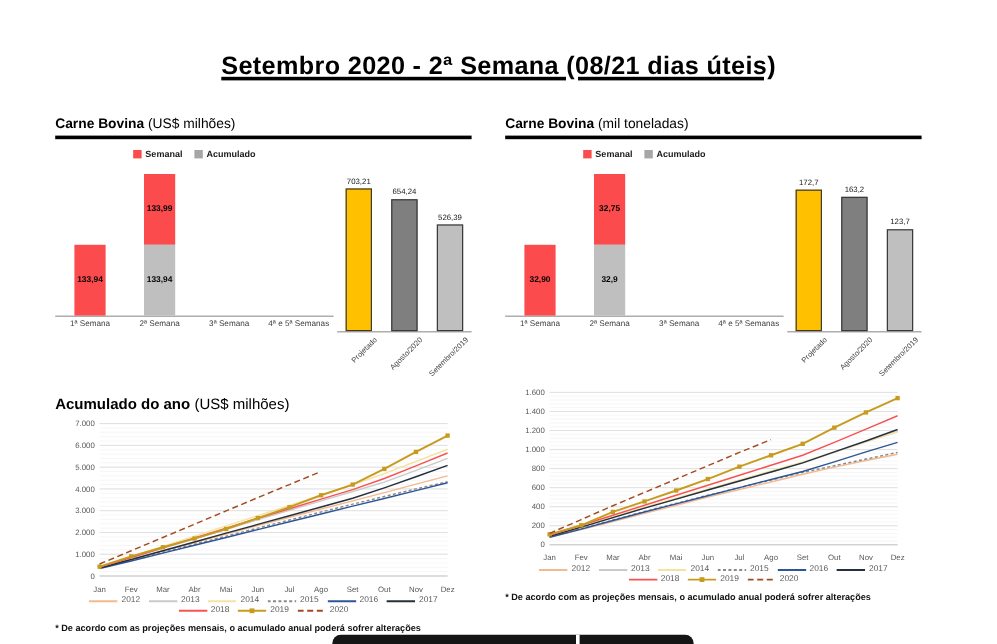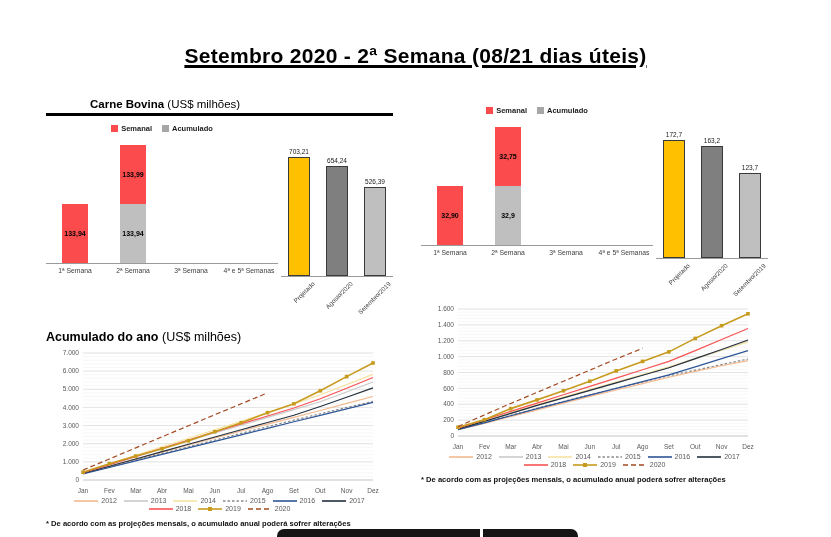--- a/index.html
+++ b/index.html
@@ -3,21 +3,21 @@
 <meta charset="utf-8">
 <style>
   html,body{margin:0;padding:0;background:#fff;}
   .page{position:relative;width:831px;height:537px;background:#fff;overflow:hidden;
         font-family:"Liberation Sans", sans-serif;color:#000;}
   .title{position:absolute;top:44px;left:0;width:100%;text-align:center;margin:0;
          font-size:21px;font-weight:bold;text-decoration:underline;text-decoration-thickness:2.5px;letter-spacing:.3px;}
   .col{position:absolute;top:98px;width:347px;}
   .col.left{left:46px;} .col.right{left:421px;}
   .heading{border-bottom:3px solid #000;padding-bottom:3px;font-size:11.5px;}
-  .heading b{font-weight:bold;margin-left:44px;} .heading span.note{font-weight:normal;}
+  .heading b{font-weight:bold;} .heading span.note{font-weight:normal;}
   .chart-row{display:flex;margin-top:6px;height:196px;}
   .stackwrap{width:232px;}
   .miniwrap{width:112px;margin-top:13px;margin-left:3px;}
   
   .sb-legend{display:flex;justify-content:center;gap:10px;height:13px;align-items:center;}
   .sb-item{display:flex;align-items:center;gap:3px;}
   .sb-sw{width:7px;height:7px;display:inline-block;}
   .sb-txt{font-size:7.5px;font-weight:bold;color:#1a1a1a;}
   .sb-plot{display:flex;align-items:flex-end;height:128px;border-bottom:1px solid #9a9a9a;}
   .sb-col{flex:1;display:flex;flex-direction:column;justify-content:flex-end;align-items:center;height:100%;}
@@ -263,20 +263,24 @@
               <line x1="0" x2="24" y1="3" y2="3" stroke="#A34A21" stroke-width="1.6" stroke-dasharray="5,3"></line>
             </svg>
             <span class="ll-lab">2020</span>
           </span>
         </div>
       </div>
     <div class="footnote">* De acordo com as projeções mensais, o acumulado anual poderá sofrer alterações</div>
   </div>
 
   <div class="col right">
+    <div class="heading">
+      <b>Carne Bovina</b>
+      <span class="note">(mil toneladas)</span>
+    </div>
     <div class="chart-row">
       <div class="stackwrap">
           <div class="sb-legend">
             <span class="sb-item">
               <span class="sb-sw" style="background: rgb(251, 75, 76);"></span>
               <span class="sb-txt">Semanal</span>
             </span>
             <span class="sb-item">
               <span class="sb-sw" style="background: rgb(166, 166, 166);"></span>
               <span class="sb-txt">Acumulado</span>

